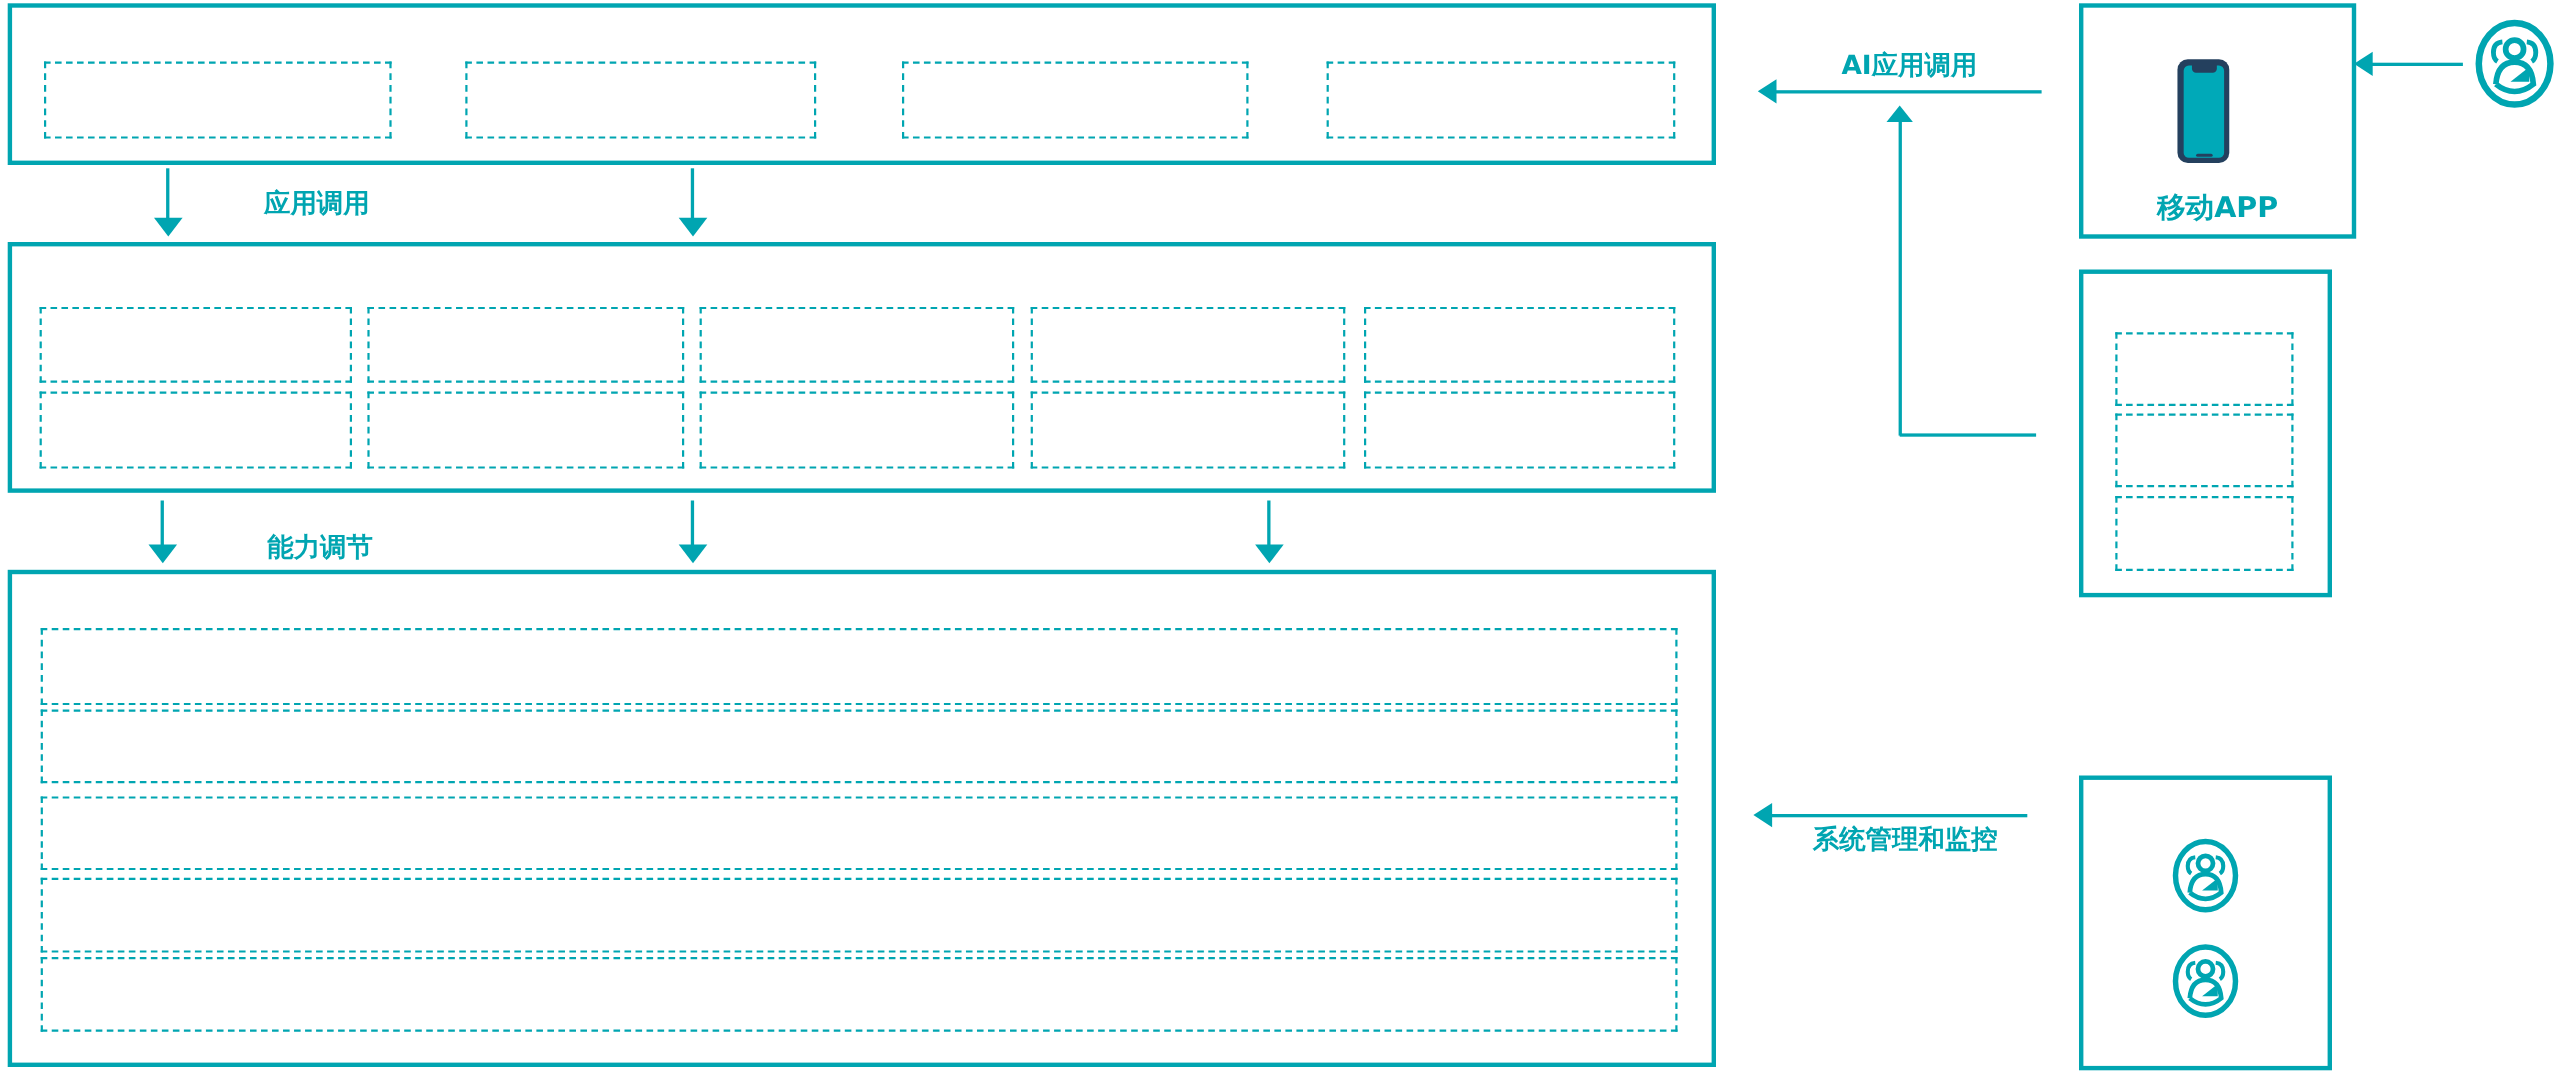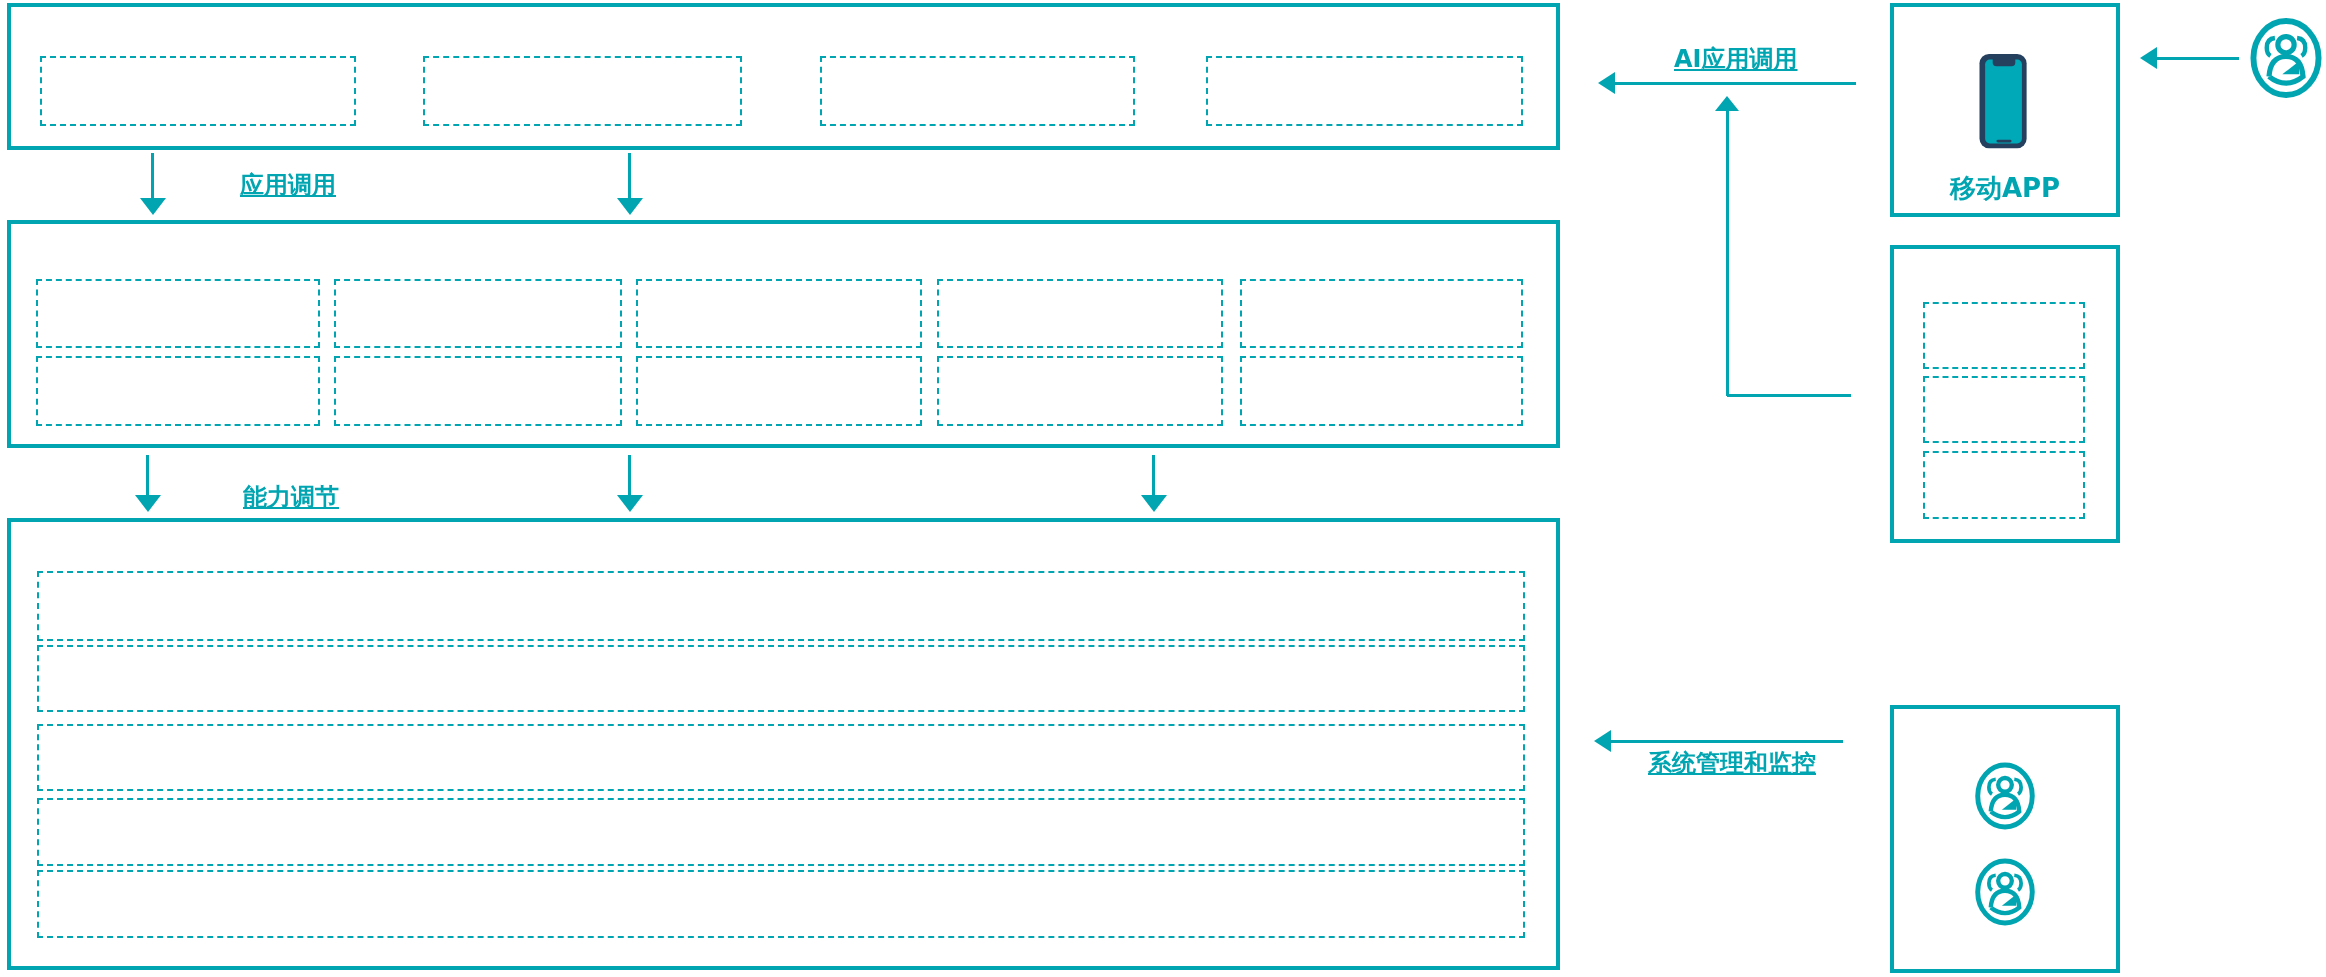--- a/index.html
+++ b/index.html
@@ -7,21 +7,21 @@
     --phone-frame:#24405e;
     --phone-screen:#00a9b8;
   }
   html,body{margin:0;padding:0;background:#ffffff;}
   .canvas{
     position:relative;width:2326px;height:977px;background:#ffffff;
     font-family:"DejaVu Sans","Liberation Sans",sans-serif;overflow:hidden;
   }
   .sbox{position:absolute;border:4px solid var(--teal);background:#ffffff;box-sizing:border-box;}
   .dbox{position:absolute;border:2px dashed var(--teal);background:transparent;box-sizing:border-box;}
-  .lbl{position:absolute;color:var(--teal);font-weight:bold;font-size:24px;line-height:1.1;white-space:nowrap;text-decoration:underline;}
+  .lbl{position:absolute;color:var(--teal);font-weight:bold;font-size:24px;line-height:1.1;white-space:nowrap;}
   .lbl-center{position:absolute;left:0;right:0;text-align:center;color:var(--teal);font-weight:bold;font-size:26px;}
   .stem-v{position:absolute;width:3px;background:var(--teal);}
   .stem-h{position:absolute;height:3px;background:var(--teal);}
   .head-down{position:absolute;width:0;height:0;border-left:13px solid transparent;border-right:13px solid transparent;border-top:17px solid var(--teal);}
   .head-up{position:absolute;width:0;height:0;border-left:12px solid transparent;border-right:12px solid transparent;border-bottom:15px solid var(--teal);}
   .head-left{position:absolute;width:0;height:0;border-top:11px solid transparent;border-bottom:11px solid transparent;border-right:17px solid var(--teal);}
   .arrow{position:absolute;}
   .icon-svg{position:absolute;display:block;}
   .users-stroke{fill:none;stroke:var(--teal);}
   .users-fill{fill:var(--teal);stroke:none;}
@@ -76,21 +76,21 @@
   <div class="lbl" style="left:243px;top:484px;">能力调节</div>
 
   <div class="sbox" style="left:7px;top:518px;width:1553px;height:452px;">
     <div class="dbox" style="left:26px;top:49px;width:1488px;height:70px;"></div>
     <div class="dbox" style="left:26px;top:123px;width:1488px;height:67px;"></div>
     <div class="dbox" style="left:26px;top:202px;width:1488px;height:67px;"></div>
     <div class="dbox" style="left:26px;top:276px;width:1488px;height:68px;"></div>
     <div class="dbox" style="left:26px;top:348px;width:1488px;height:68px;"></div>
   </div>
 
-  <div class="sbox" style="left:1890px;top:3px;width:230px;height:214px;">
+  <div class="sbox" style="left:1890px;top:3px;width:252px;height:214px;">
     <svg class="icon-svg" style="left:84px;top:46px;" width="52" height="98" viewBox="0 0 54 104">
       <rect x="1" y="1" width="50" height="100" rx="10" style="fill:var(--phone-frame);"></rect>
       <rect x="7" y="7" width="39" height="89" rx="5" style="fill:var(--phone-screen);"></rect>
       <path d="M15 6 h24 v4 a4 4 0 0 1 -4 4 h-16 a4 4 0 0 1 -4 -4 z" style="fill:var(--phone-frame);"></path>
       <rect x="19" y="92" width="16" height="3" rx="1.5" style="fill:var(--phone-frame);"></rect>
     </svg>
     <div class="lbl-center" style="top:164px;">移动APP</div>
   </div>
 
   <div class="sbox" style="left:1890px;top:245px;width:230px;height:298px;">

